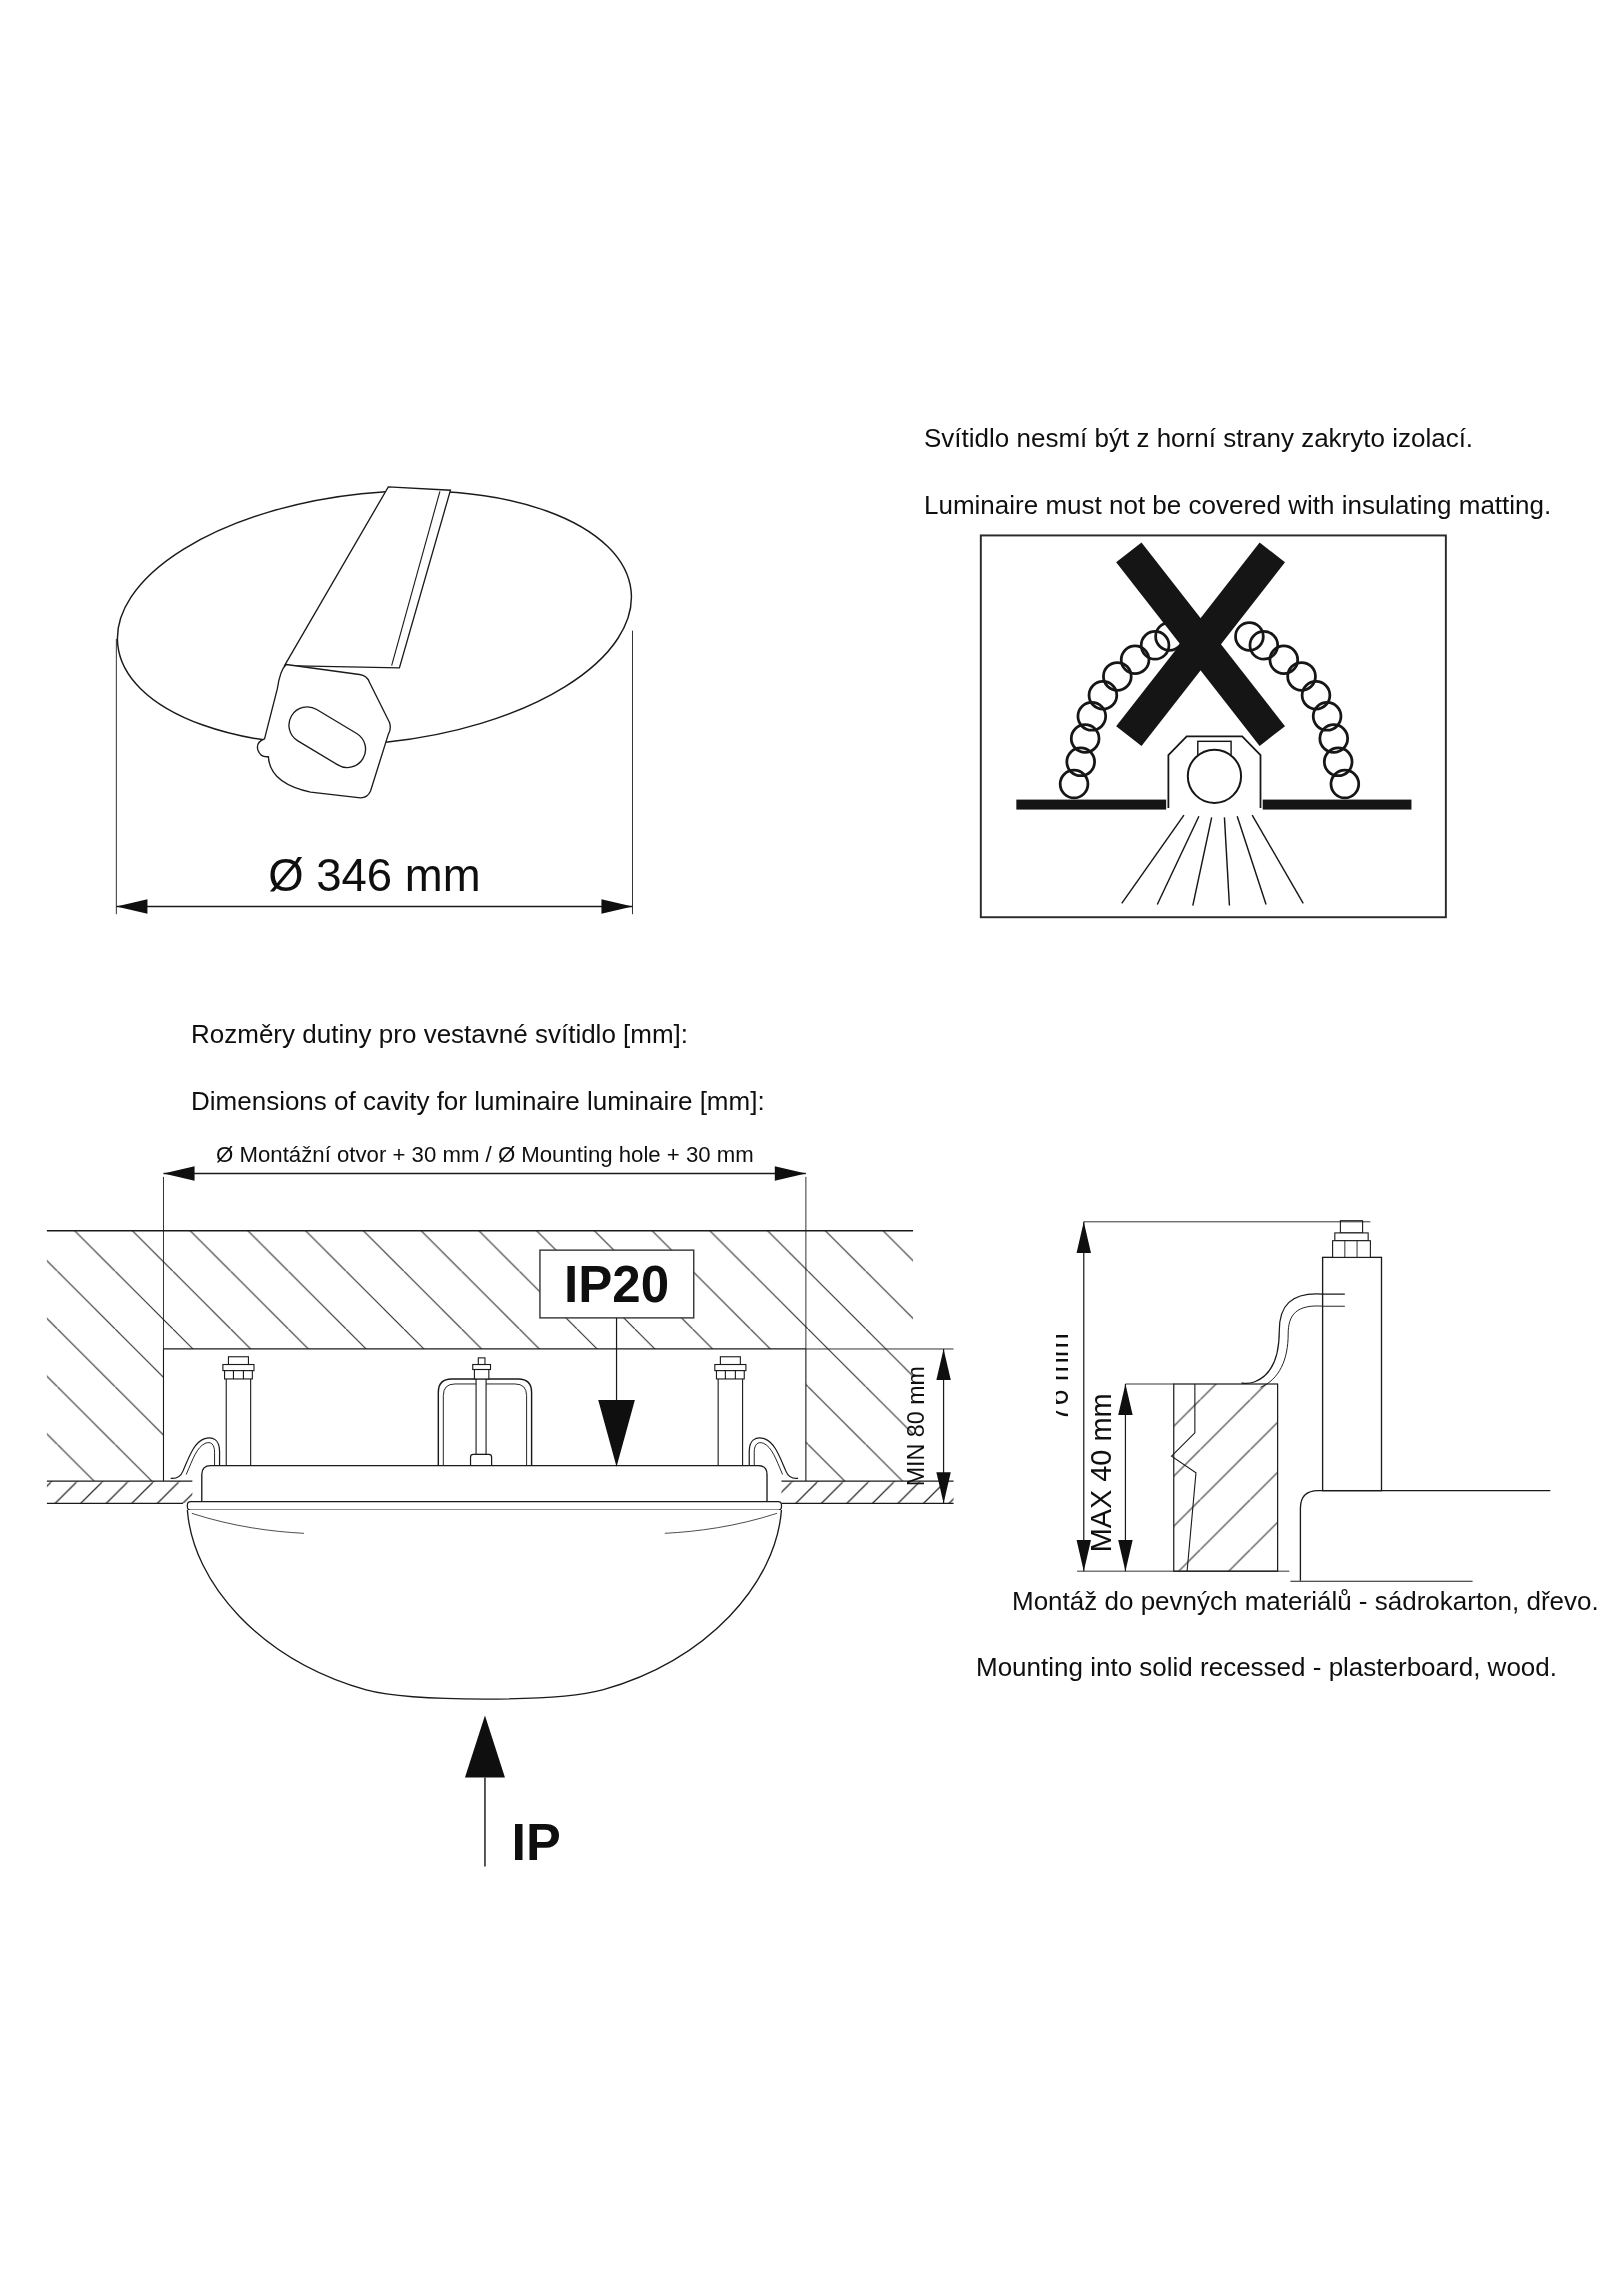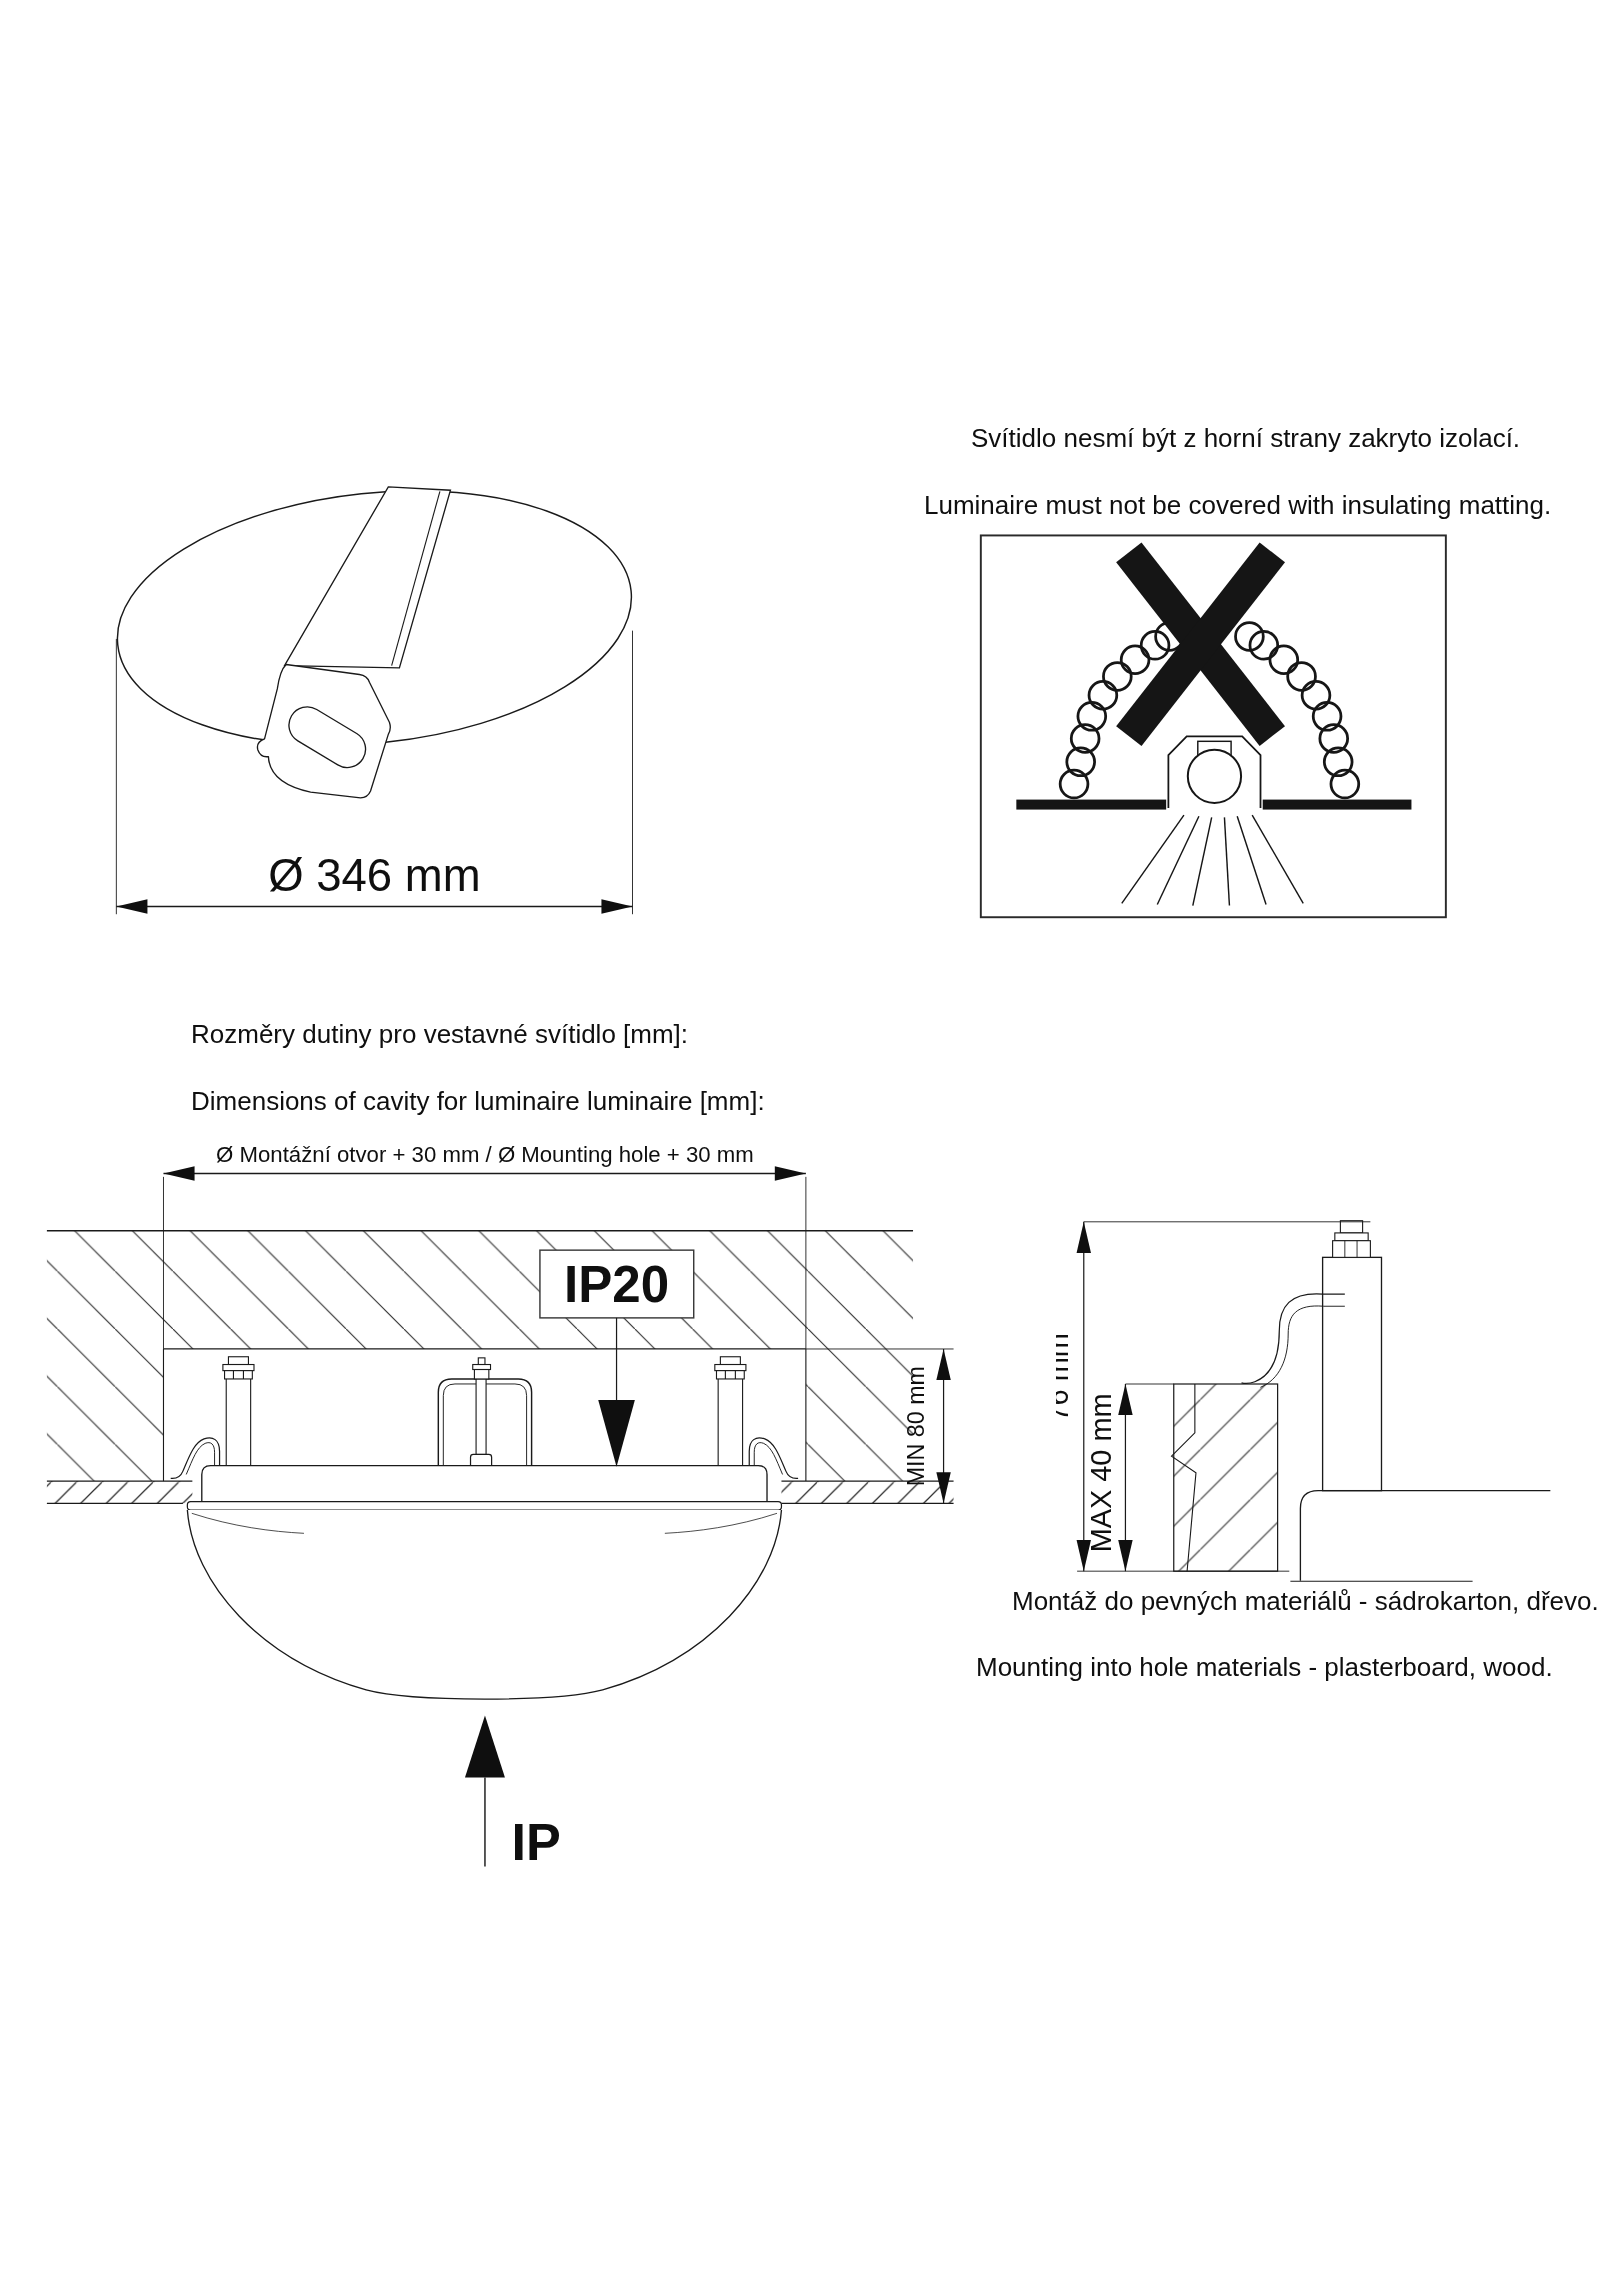--- a/index.html
+++ b/index.html
@@ -9,28 +9,28 @@
   }
   .abs{position:absolute;}
   .txt{position:absolute;white-space:nowrap;line-height:1.12;color:#0f0f0f;}
   .t-body{font-size:26px;}
   svg text{font-family:"Liberation Sans", sans-serif;fill:#0f0f0f;}
   svg{display:block;}
 </style>
 </head>
 <body>
 
-<div class="txt t-body" style="left:971px;top:424px;">Svítidlo nesmí být z horní strany zakryto izolací.</div>
+<div class="txt t-body" style="left:924px;top:424px;">Svítidlo nesmí být z horní strany zakryto izolací.</div>
 <div class="txt t-body" style="left:924px;top:491px;">Luminaire must not be covered with insulating matting.</div>
 
 <div class="txt t-body" style="left:191px;top:1020px;">Rozměry dutiny pro vestavné svítidlo [mm]:</div>
 <div class="txt t-body" style="left:191px;top:1087px;">Dimensions of cavity for luminaire luminaire [mm]:</div>
 
 <div class="txt t-body" style="left:1012px;top:1587px;">Montáž do pevných materiálů - sádrokarton, dřevo.</div>
-<div class="txt t-body" style="left:976px;top:1653px;">Mounting into hole materials - plasterboard, wood.</div>
+<div class="txt t-body" style="left:976px;top:1653px;">Mounting into solid recessed - plasterboard, wood.</div>
 
 <svg class="abs" style="left:44px;top:478px;" width="622" height="444" viewBox="80 860 1120 800">
 
   <ellipse cx="675" cy="1112" rx="465" ry="225" transform="rotate(-6 675 1112)" fill="#ffffff" stroke="#1a1a1a" stroke-width="2.6"></ellipse>
 
   <g>
     <path d="M 700 876 L 812 882 L 720 1202 L 513 1198 Z" fill="#ffffff" stroke="#1a1a1a" stroke-width="2.4"></path>
     <path d="M 793 884 L 706 1198" fill="none" stroke="#1a1a1a" stroke-width="2"></path>
     <path d="M 516 1196 L 648 1214 Q 662 1216 666 1228 L 702 1300 Q 706 1312 700 1322 L 668 1424 Q 662 1438 646 1436 L 560 1426 Q 486 1410 484 1362 Q 470 1364 465 1350 Q 461 1336 477 1330 L 500 1240 Q 505 1206 516 1196 Z" fill="#ffffff" stroke="#1a1a1a" stroke-width="2.4" stroke-linejoin="round"></path>
     <rect x="515" y="1294" width="150" height="66" rx="33" transform="rotate(31 590 1327)" fill="#ffffff" stroke="#1a1a1a" stroke-width="2.4"></rect>

